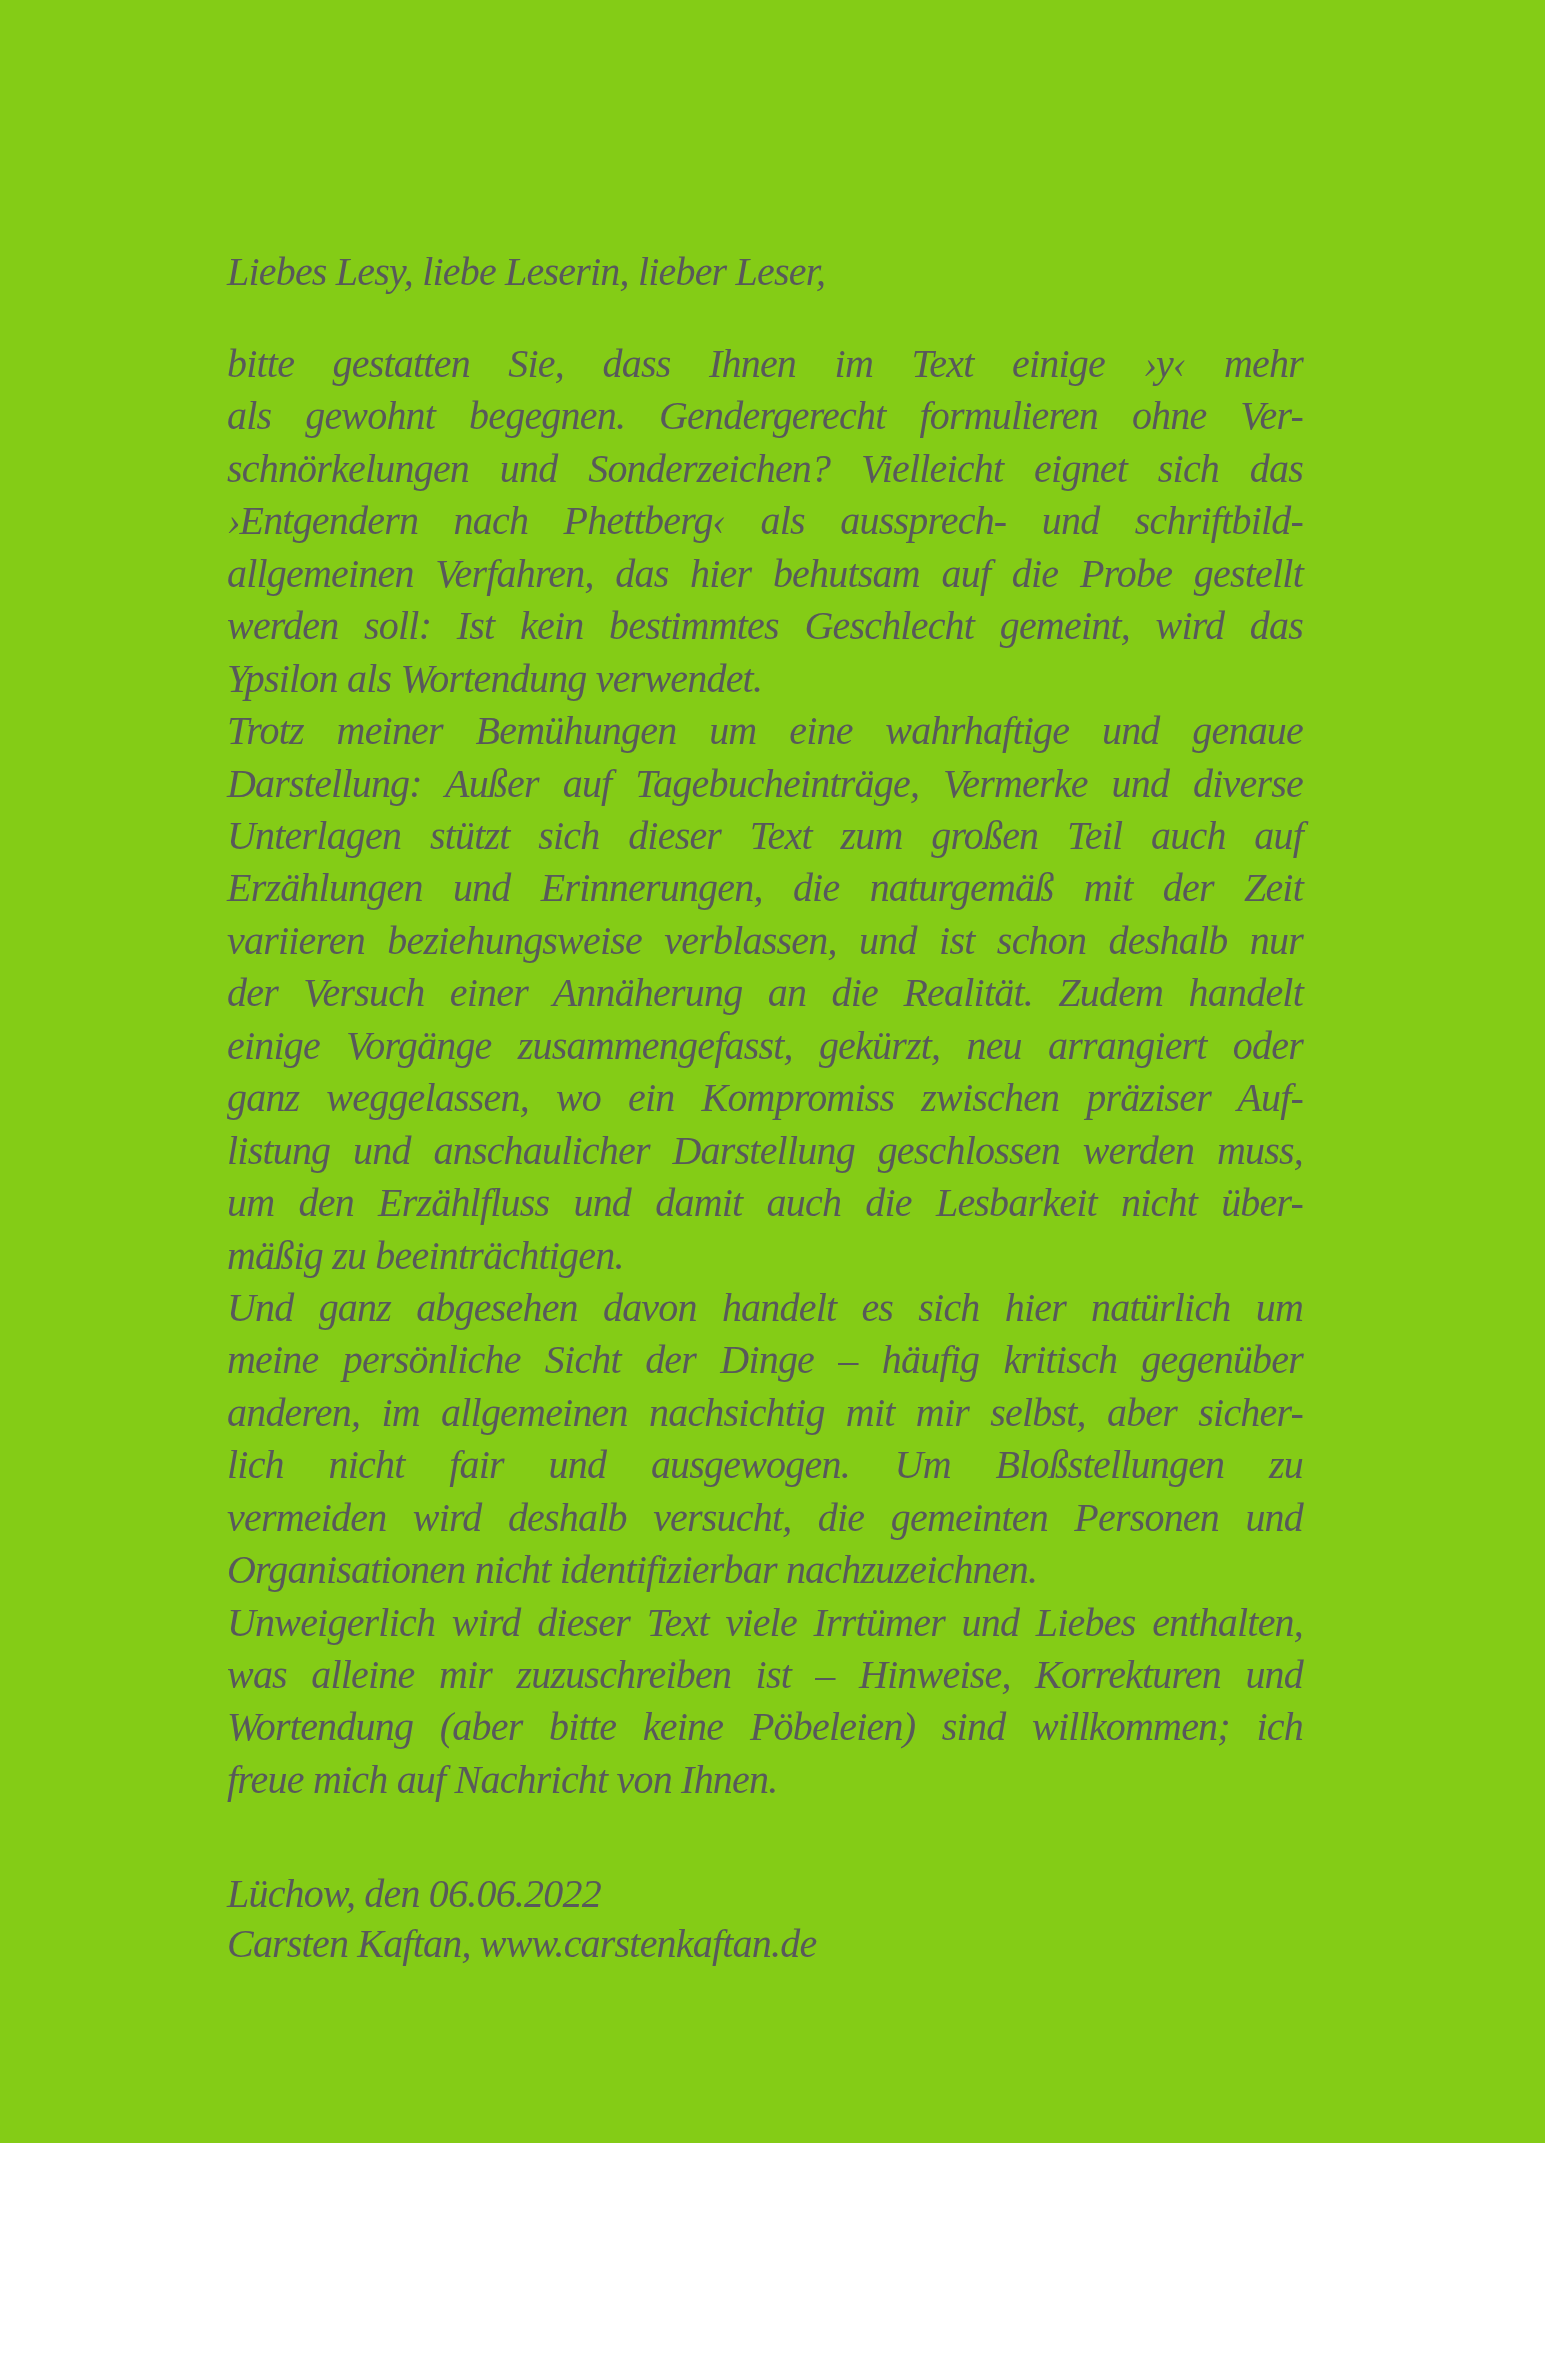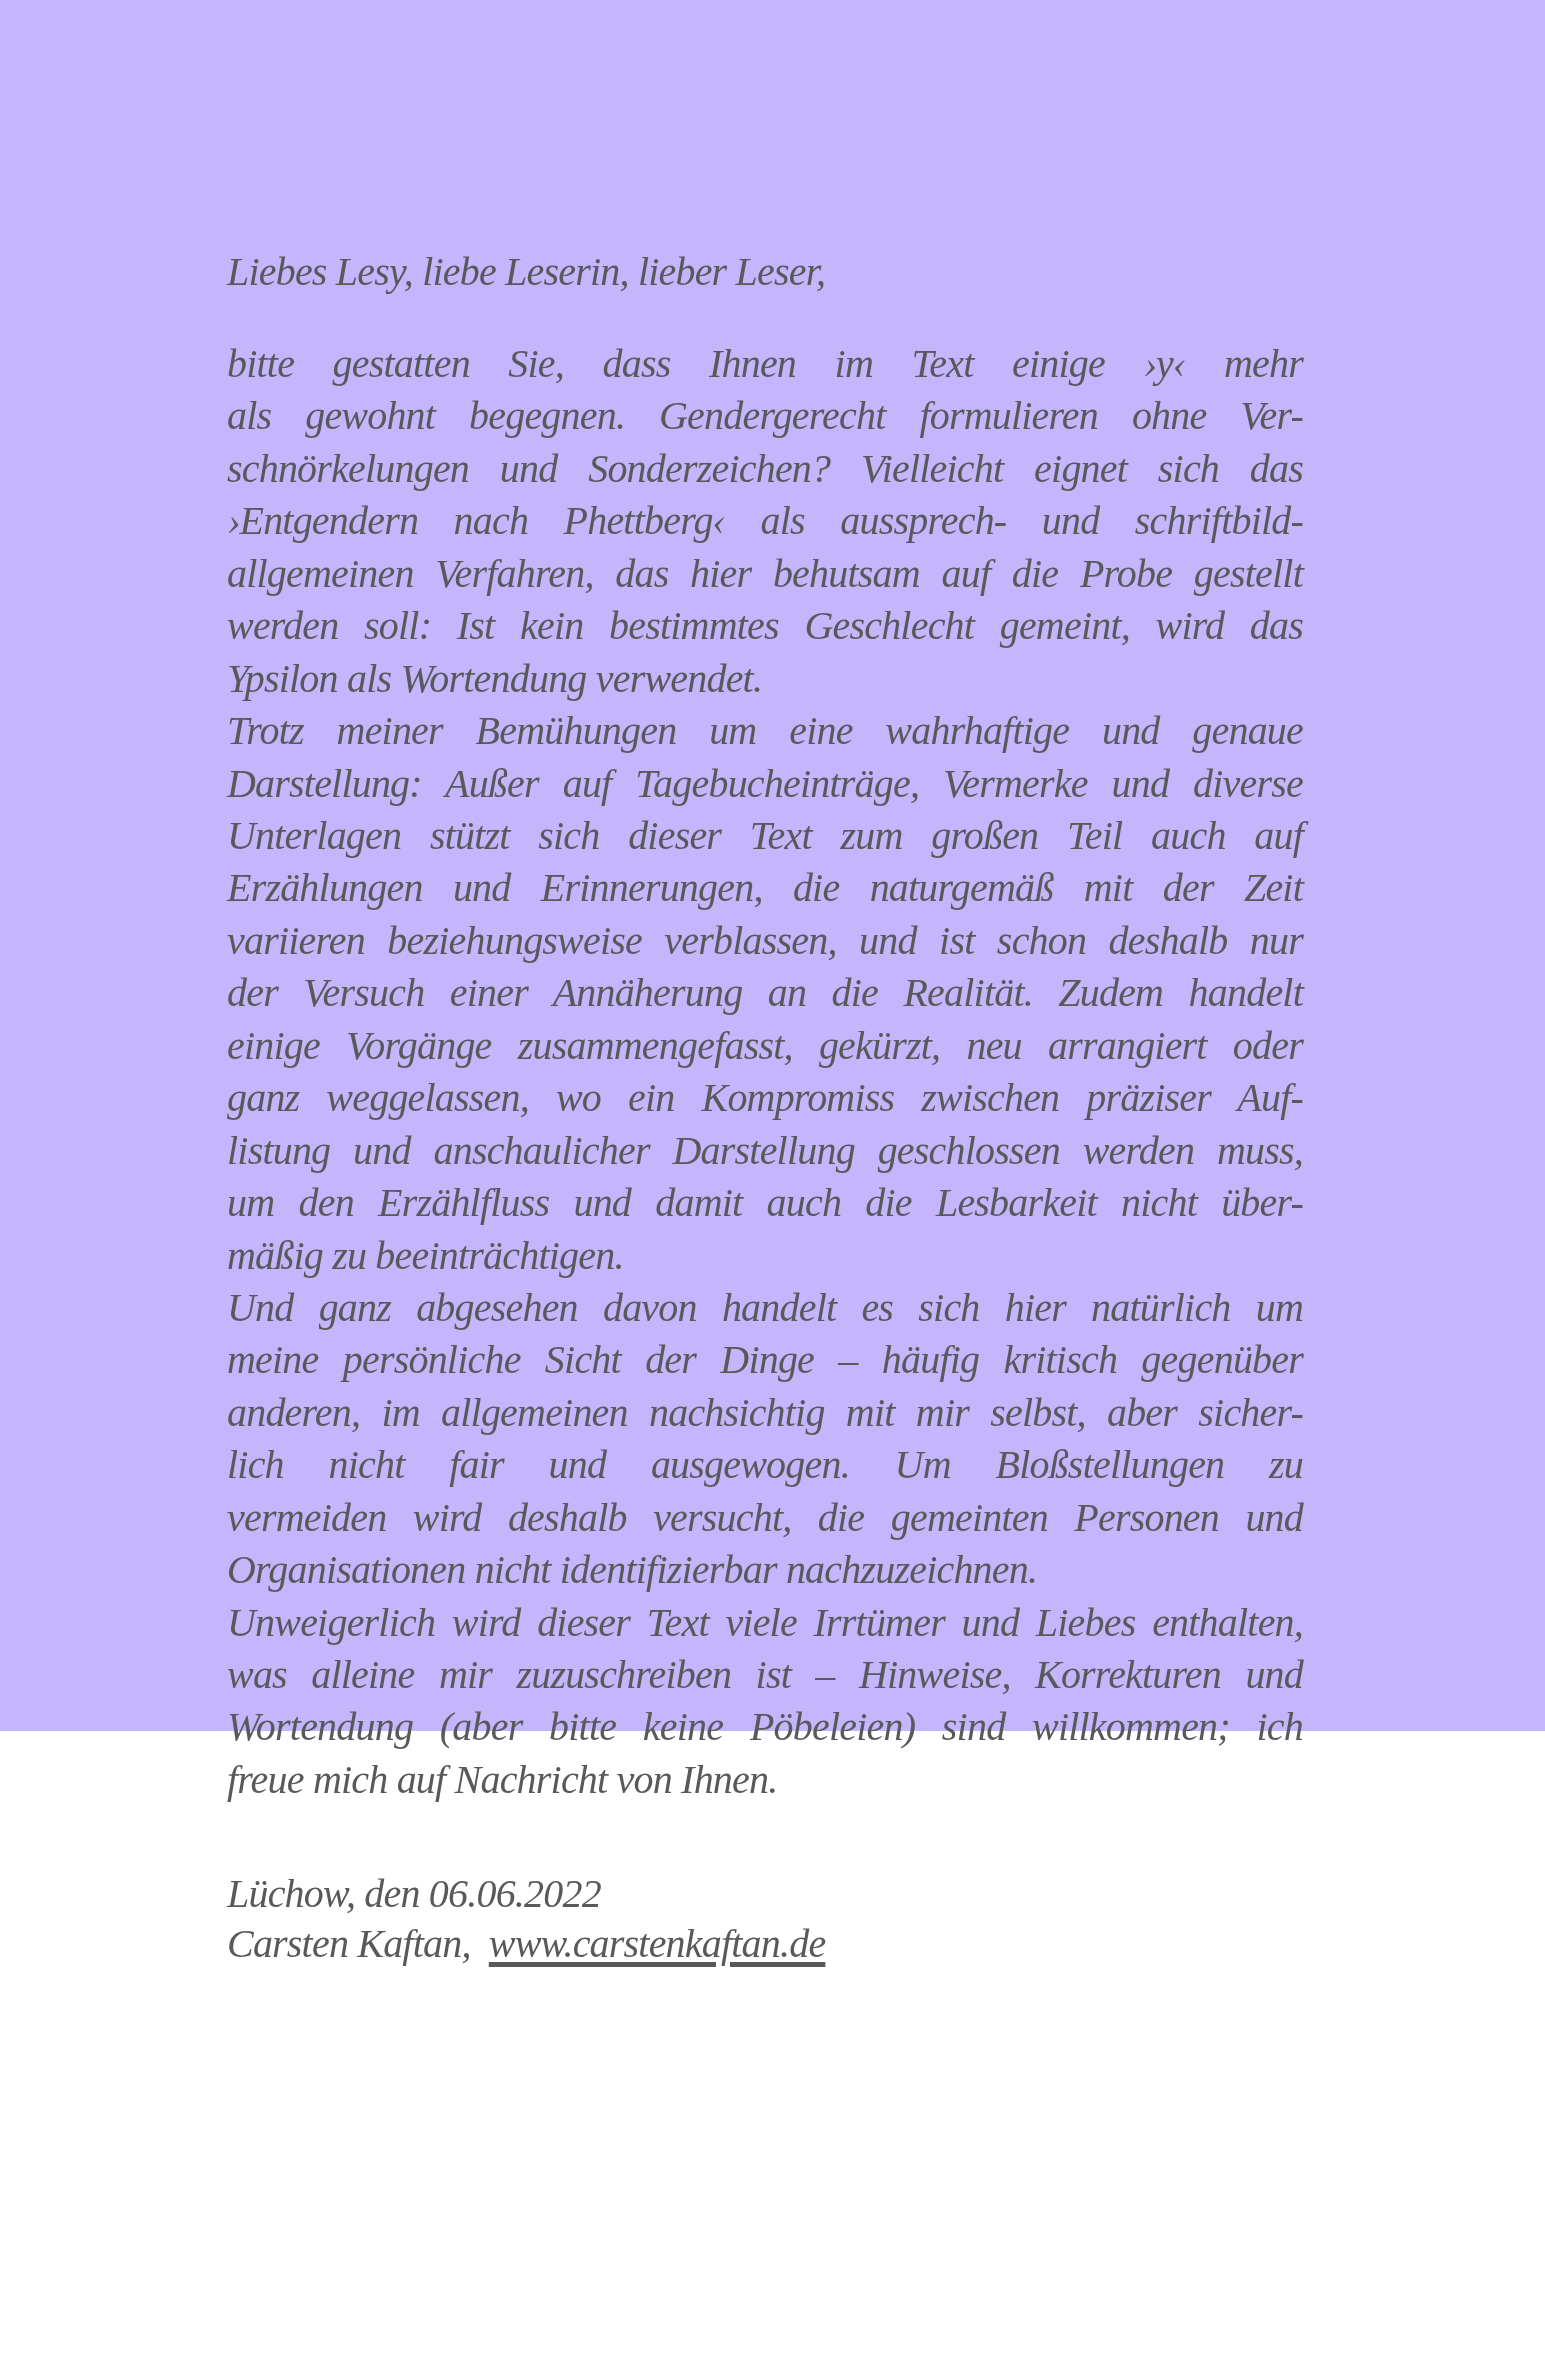--- a/index.html
+++ b/index.html
@@ -10,22 +10,22 @@
   body {
     width: 1546px;
     height: 2377px;
     position: relative;
     overflow: hidden;
   }
   .page {
     position: absolute;
     left: 0; top: 0;
     width: 1546px;
-    height: 1731px;
-    background: #c4b5fd;
+    height: 2143px;
+    background: #84cc16;
   }
   .text-block {
     position: absolute;
     left: 227px;
     width: 1076px;
     font-family: "Liberation Serif", "DejaVu Serif", serif;
     font-style: italic;
     font-size: 40px;
     color: #58595b;
     letter-spacing: -0.8px;
@@ -62,25 +62,23 @@
     font-family: "Liberation Serif", "DejaVu Serif", serif;
     font-style: italic;
     font-size: 40px;
     line-height: 52px;
     color: #58595b;
     letter-spacing: -0.8px;
     white-space: nowrap;
   }
   .url {
     color: #58595b;
-    text-decoration: underline;
     text-decoration-thickness: 4.5px;
     text-underline-offset: 5px;
     cursor: pointer;
-    margin-left: 9px;
   }
 </style>
 </head>
 <body>
 
 <div class="page">
 
   <div class="greeting">Liebes Lesy, liebe Leserin, lieber Leser,</div>
 
   <div class="text-block" id="body-text" style="top:338px;">

